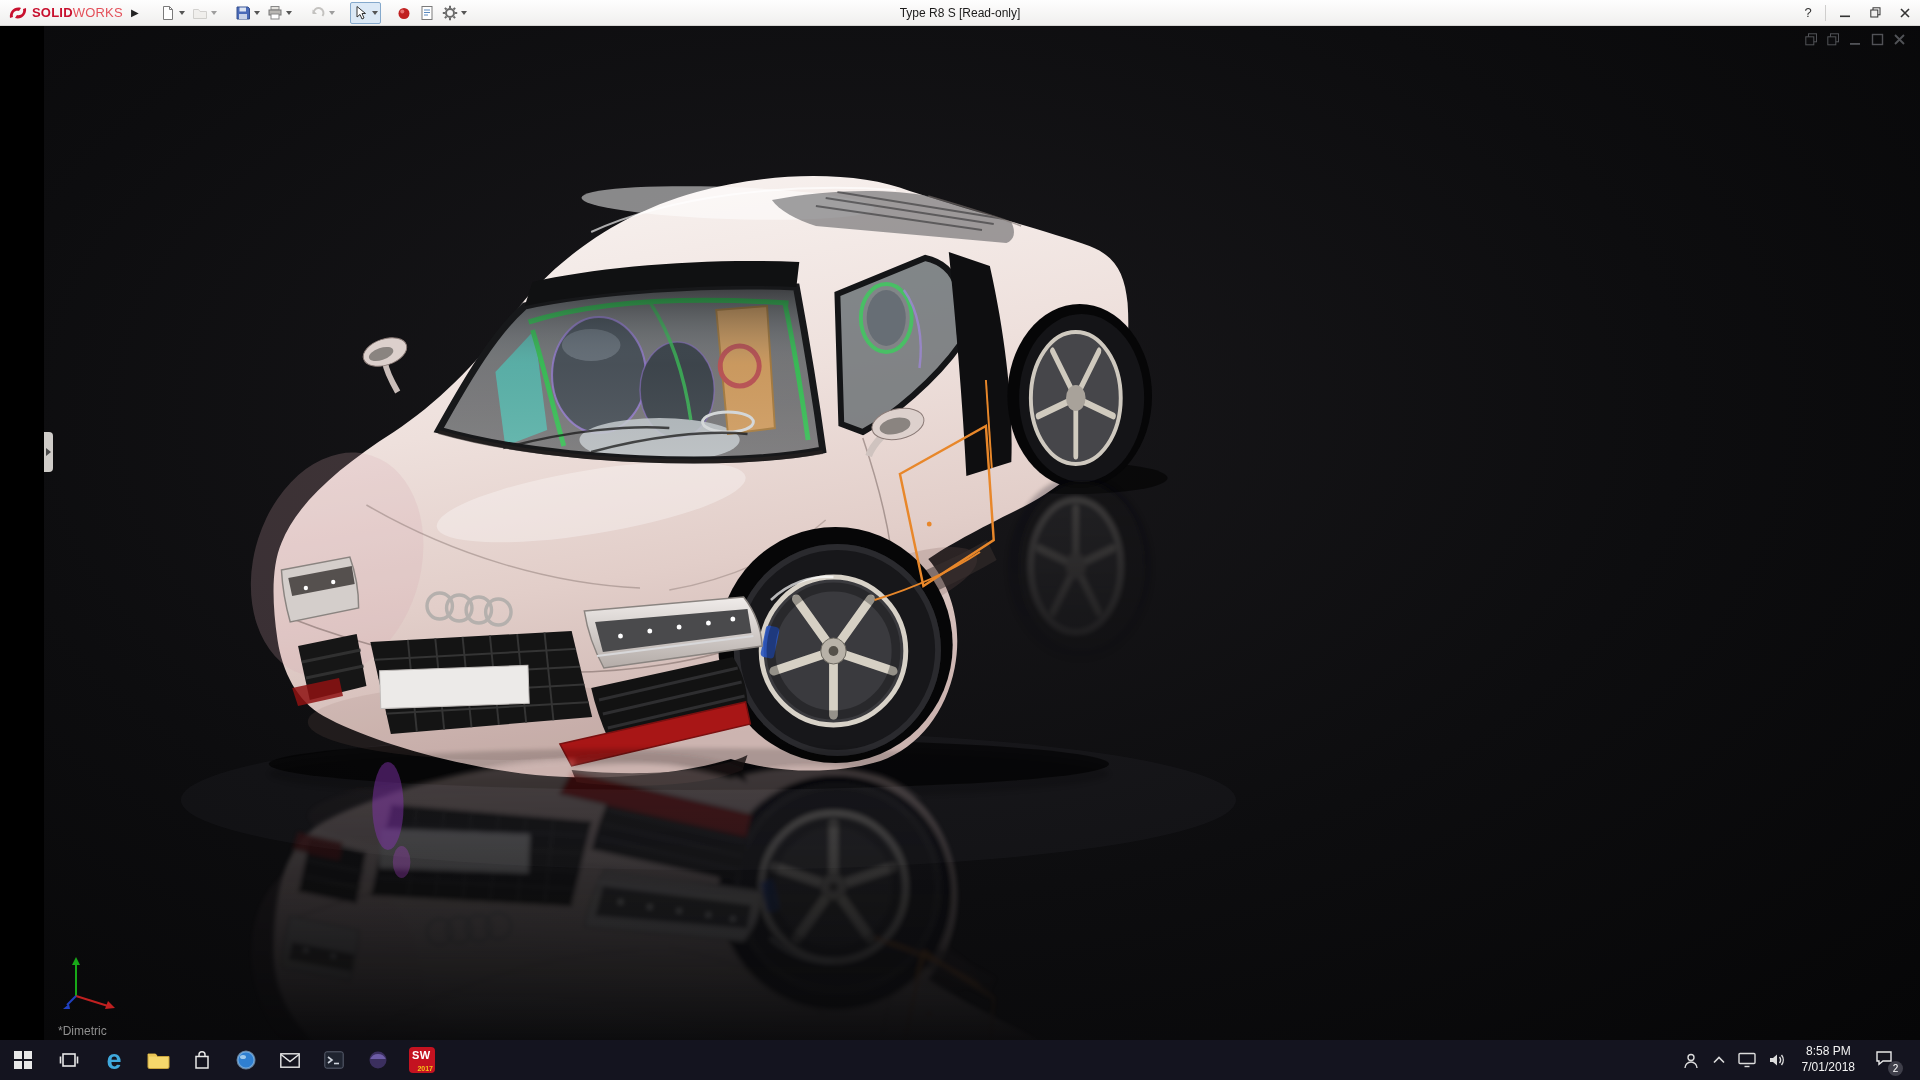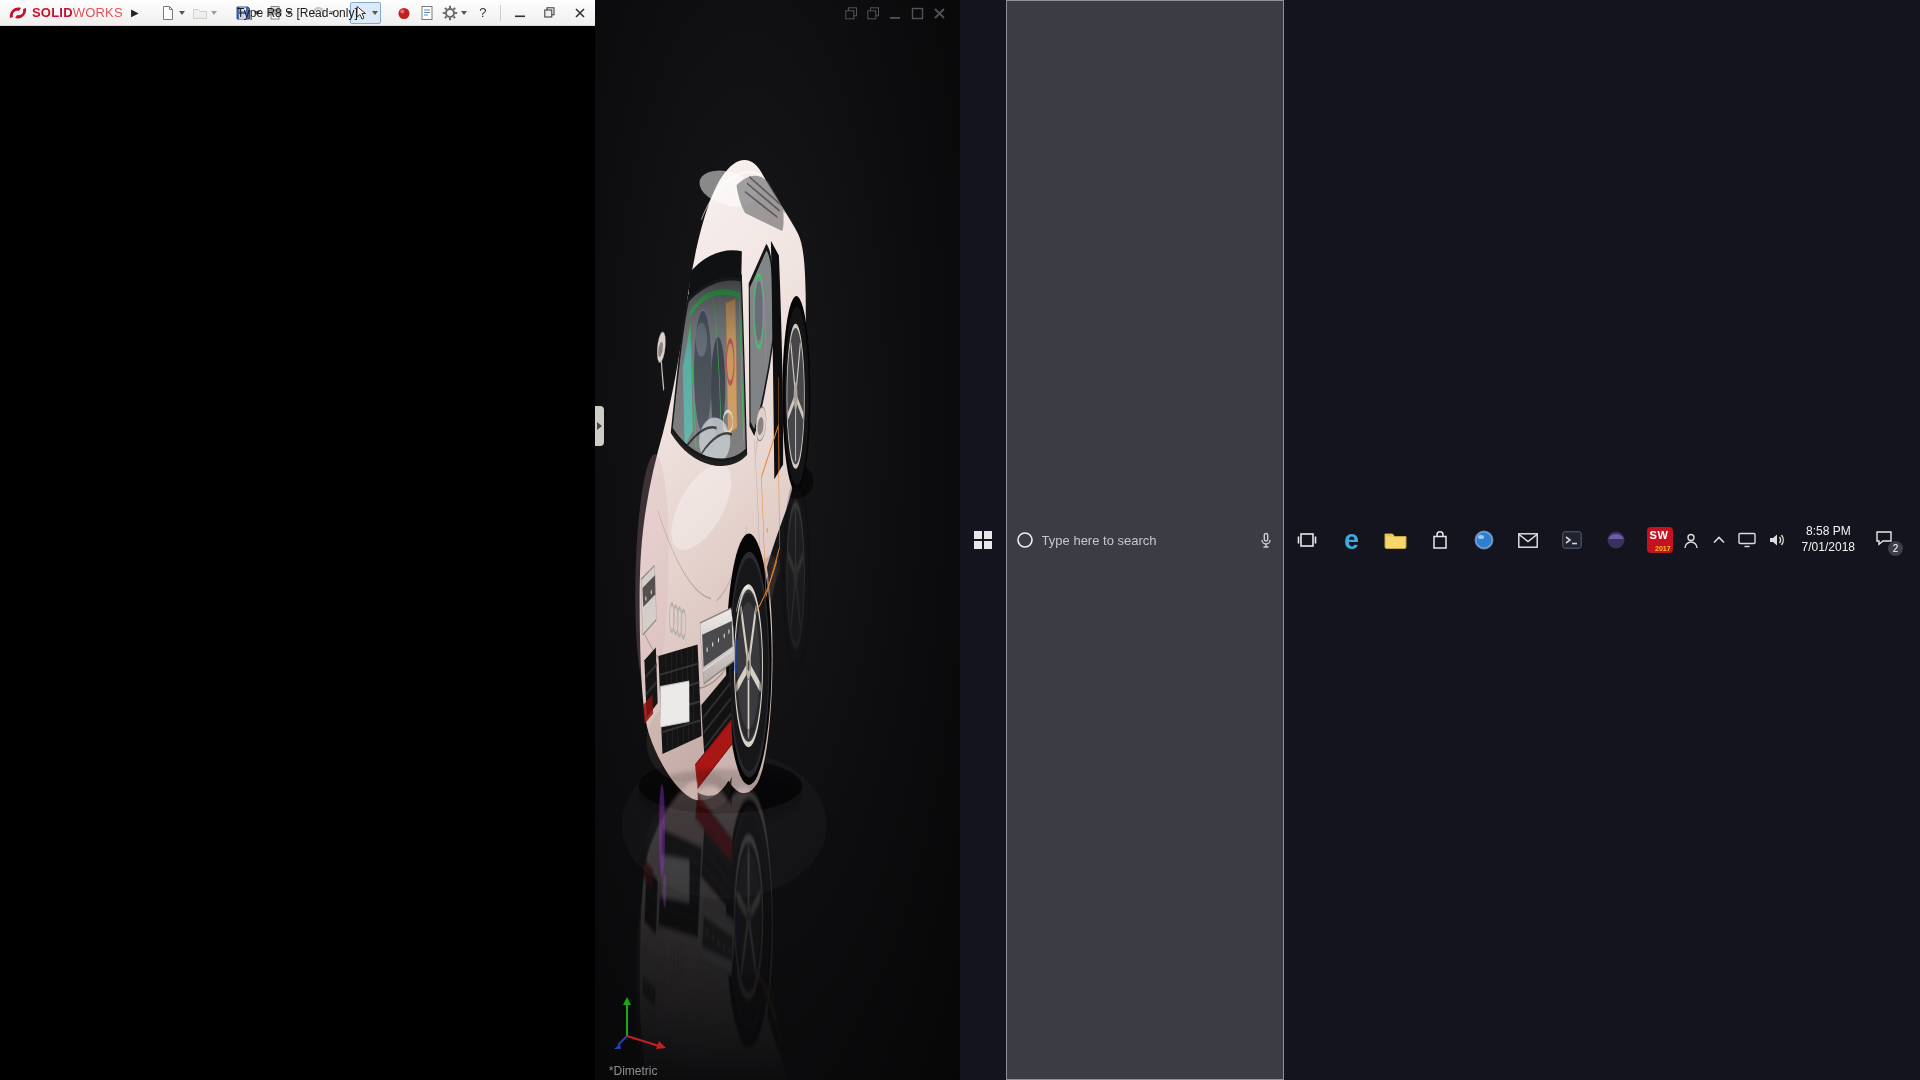--- a/index.html
+++ b/index.html
@@ -1,18 +1,18 @@
 <!DOCTYPE html>
 <html><head>
 <meta charset="utf-8">
 <style>
   *{margin:0;padding:0;box-sizing:border-box;}
   html,body{width:1920px;height:1080px;overflow:hidden;background:#000;
     font-family:"Liberation Sans",sans-serif;}
-  #app{display:flex;flex-direction:row;width:1920px;height:1080px;}
+  #app{display:flex;flex-direction:column;width:1920px;height:1080px;}
 
   
   .titlebar{flex:0 0 26px;height:26px;background:linear-gradient(#fefefe,#f0efee);
     border-bottom:1px solid #d8d7d5;display:flex;align-items:center;position:relative;z-index:5;}
   .brand{display:flex;align-items:center;gap:4px;padding:0 4px 0 8px;}
   .brand-text{font-size:13px;letter-spacing:.2px;}
   .brand-solid{font-weight:700;color:#c8102e;}
   .brand-works{font-weight:400;color:#e4505a;}
   .expand-btn{border:none;background:transparent;color:#222;font-size:10px;width:16px;height:22px;
     display:flex;align-items:center;justify-content:center;cursor:default;}
@@ -25,21 +25,21 @@
     border-top:4px solid #555;margin-left:3px;}
   .tool-gap{width:10px;}
   .doc-title{position:absolute;left:50%;transform:translateX(-50%);font-size:12px;color:#1b1b1b;white-space:nowrap;}
   .win-controls{margin-left:auto;display:flex;align-items:center;height:100%;}
   .help-btn{width:26px;text-align:center;font-size:13px;color:#333;}
   .win-sep{width:1px;height:16px;background:#cfcecd;margin:0 4px;}
   .win-btn{width:30px;height:100%;display:flex;align-items:center;justify-content:center;}
 
   
   .viewport{flex:1;position:relative;overflow:hidden;
-    background:radial-gradient(ellipse at 42% 38%, #19181b 0%, #0d0d0f 55%, #060607 100%);}
+    background:radial-gradient(ellipse at 42% 38%, #19181b 0%, #0d0d0f 55%, #060607 100%);margin-left:44px;}
   .scene{position:absolute;inset:0;width:100%;height:100%;}
   .doc-controls{position:absolute;top:7px;right:14px;display:flex;gap:9px;opacity:.8;}
   .doc-controls svg{display:block;}
   .orientation{position:absolute;left:14px;bottom:2px;color:#8f8f8f;font-size:12px;}
   .triad{position:absolute;left:16px;bottom:22px;}
   .feature-tab{position:absolute;left:0;top:406px;width:9px;height:40px;background:#cfccc8;
     border-radius:0 4px 4px 0;display:flex;align-items:center;justify-content:center;}
   .feature-tab .tri{width:0;height:0;border-top:4px solid transparent;border-bottom:4px solid transparent;
     border-left:5px solid #4a4a4a;}
 
@@ -468,30 +468,20 @@
 
   <footer class="taskbar">
     <div class="tb-btn">
       <svg width="18" height="18" fill="#e8e8e8">
         <rect x="0" y="0" width="8" height="8"></rect>
           <rect x="10" y="0" width="8" height="8"></rect>
         <rect x="0" y="10" width="8" height="8"></rect>
           <rect x="10" y="10" width="8" height="8"></rect>
       </svg>
     </div>
-    <div class="search-box">
-      <svg width="18" height="18">
-        <circle cx="9" cy="9" r="7" fill="none" stroke="#f0f0f0" stroke-width="1.6"></circle>
-      </svg>
-      <input type="text" placeholder="Type here to search" style="">
-      <svg width="16" height="17">
-        <rect x="6.3" y="1.5" width="3.4" height="7.5" rx="1.7" fill="none" stroke="#cfcfd2" stroke-width="1.4"></rect>
-        <path d="M4 8a4 4 0 0 0 8 0 M8 12v2.5 M5.5 15h5" stroke="#cfcfd2" stroke-width="1.4" fill="none"></path>
-      </svg>
-    </div>
     <div class="tb-btn">
       <svg width="20" height="20">
         <rect x="4" y="4" width="12" height="12" fill="none" stroke="#e8e8e8" stroke-width="1.6"></rect>
         <path d="M1.5 6.5v7 M18.5 6.5v7" stroke="#e8e8e8" stroke-width="1.6"></path>
       </svg>
     </div>
     <div class="app-btn">
         <span class="edge-e">e</span>
       </div>
     <div class="app-btn">

